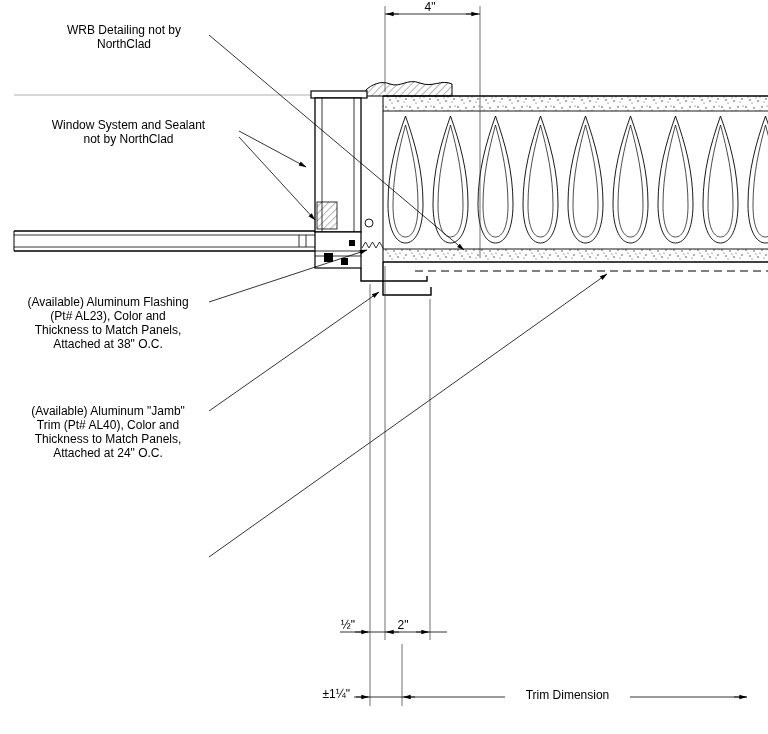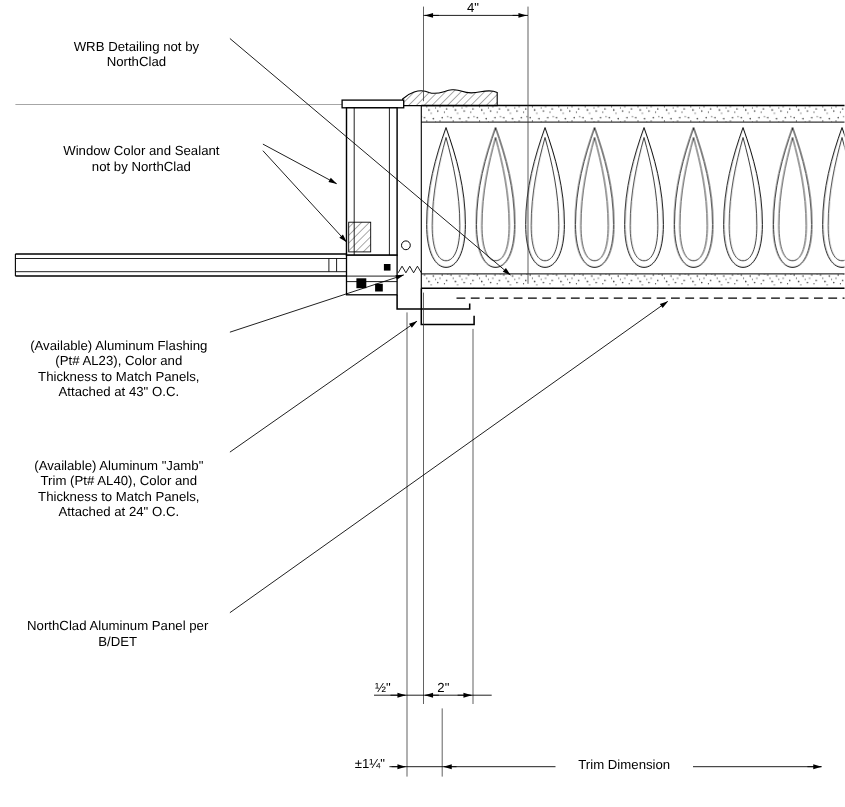--- a/index.html
+++ b/index.html
@@ -3,21 +3,21 @@
 <meta charset="utf-8">
 <style>
   html,body{margin:0;padding:0;background:#fff;}
   .canvas{
     position:relative;width:768px;height:734px;background:#ffffff;
     font-family:"Liberation Sans", sans-serif;color:#000;overflow:hidden;
   }
   .canvas svg{position:absolute;left:0;top:0;}
   .lbl{
     position:absolute;font-size:12px;line-height:1.16;text-align:center;
-    white-space:pre-line;color:#000;margin-top:12px;
+    white-space:pre-line;color:#000;
   }
   .dim{
     position:absolute;font-size:12px;line-height:1.1;color:#000;
   }
 </style>
 </head>
 <body>
 
 <div class="canvas">
 
@@ -133,35 +133,33 @@
         <line x1="209" y1="302" x2="367" y2="250" marker-end="url(#arr)"></line>
         <line x1="209" y1="411" x2="379" y2="292" marker-end="url(#arr)"></line>
         <line x1="209" y1="557" x2="607" y2="274" marker-end="url(#arr)"></line>
       </g>
     </g>
   </svg>
 
   <div class="lbl" style="left:40px;top:24px;width:168px">WRB Detailing not by
 NorthClad</div>
 
-  <div class="lbl" style="left:18px;top:119px;width:221px">Window Color and Sealant
+  <div class="lbl" style="left:18px;top:119px;width:221px">Window System and Sealant
 not by NorthClad</div>
 
   <div class="lbl" style="left:8px;top:296px;width:200px">(Available) Aluminum Flashing
 (Pt# AL23), Color and
 Thickness to Match Panels,
-Attached at 43" O.C.</div>
+Attached at 38" O.C.</div>
 
   <div class="lbl" style="left:8px;top:405px;width:200px">(Available) Aluminum "Jamb"
 Trim (Pt# AL40), Color and
 Thickness to Match Panels,
 Attached at 24" O.C.</div>
 
-  <div class="lbl" style="left:5px;top:551px;width:204px">NorthClad Aluminum Panel per
-B/DET</div>
 
   <div class="dim" style="left:407px;top:1px;width:46px;text-align:center">4"</div>
 
   <div class="dim" style="left:333px;top:619px;width:30px;text-align:center">½"</div>
 
   <div class="dim" style="left:389px;top:619px;width:28px;text-align:center">2"</div>
 
   <div class="dim" style="left:293px;top:688px;width:57px;text-align:right">±1¼"</div>
 
   <div class="dim" style="left:505px;top:689px;width:125px;text-align:center;background:#fff">Trim Dimension</div>

